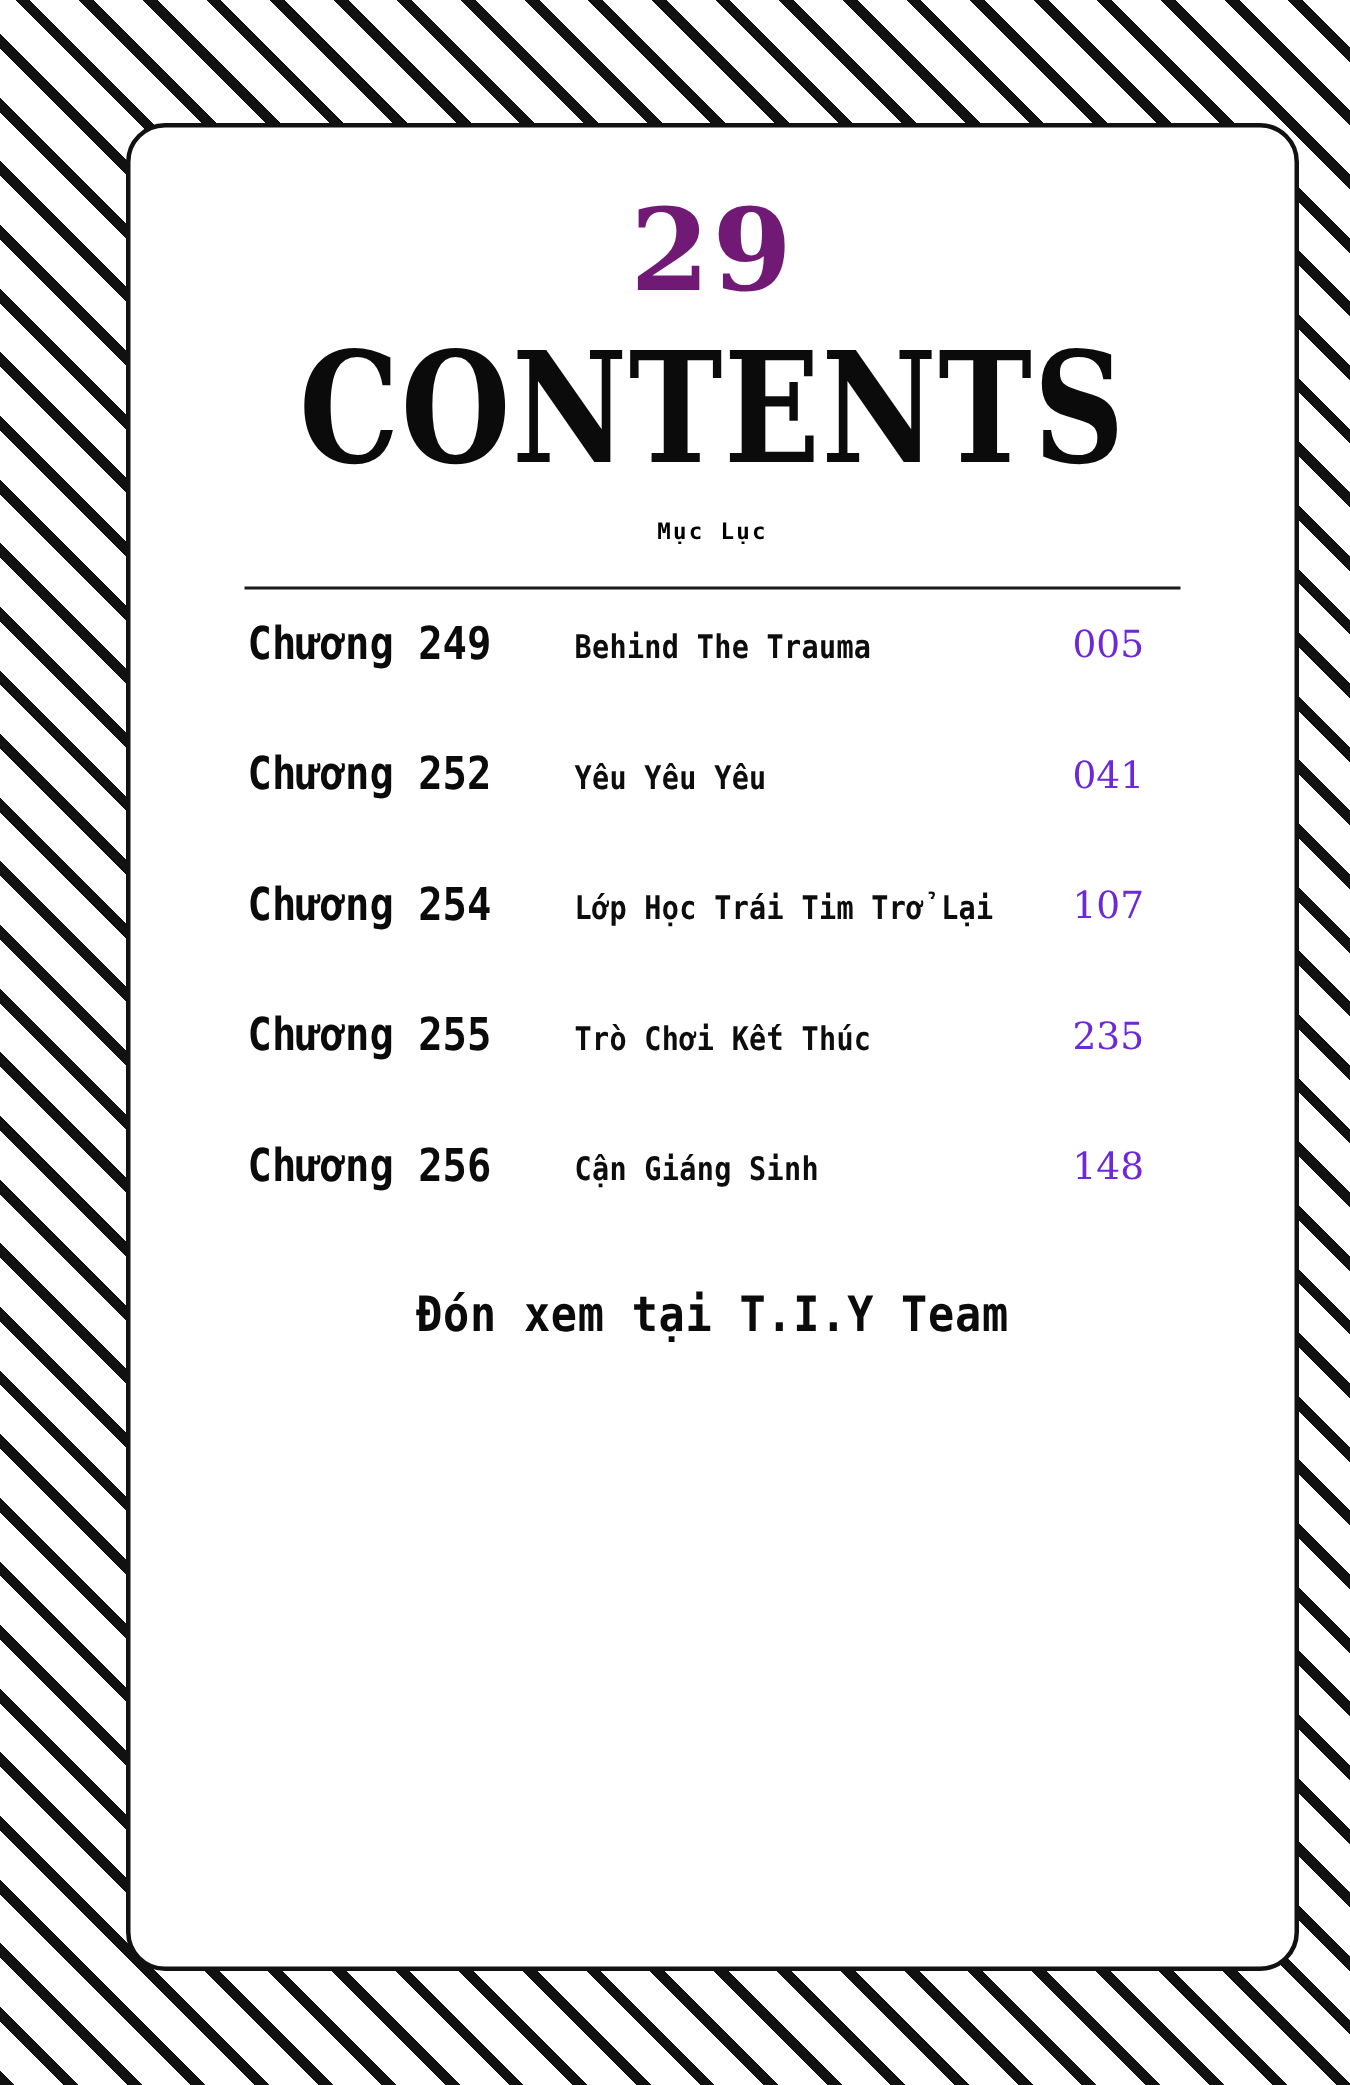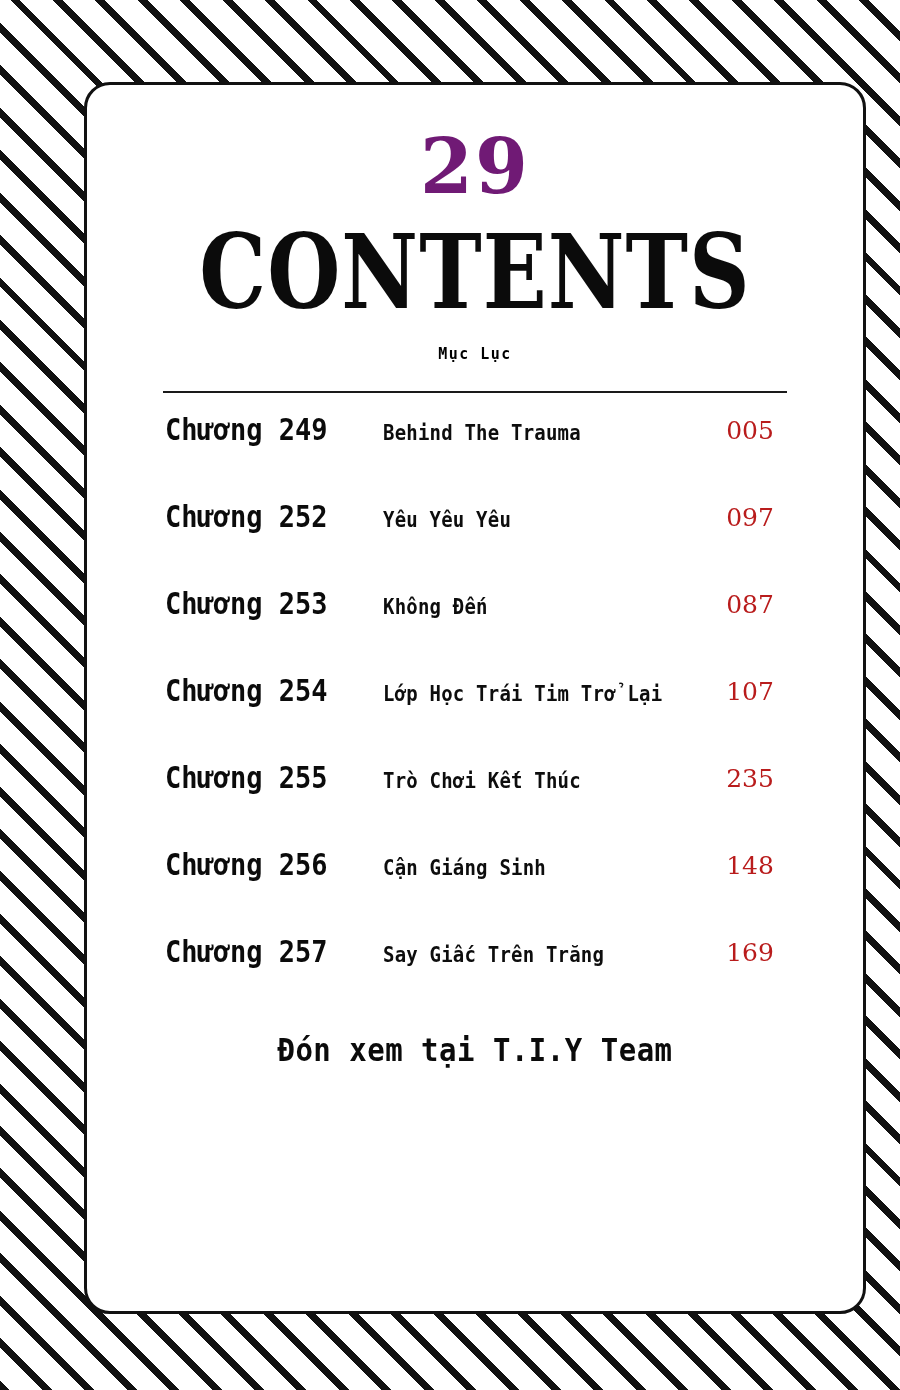--- a/index.html
+++ b/index.html
@@ -119,24 +119,24 @@
     font-size: 19px;
     letter-spacing: 0.2px;
     color: #0d0d0d;
     transform: scaleY(1.14);
     transform-origin: left center;
     white-space: nowrap;
   }
 
   .toc-page {
     flex: 0 0 70px;
-    text-align: center;
+    text-align: left;
     font-family: "DejaVu Serif", serif;
     font-size: 25px;
-    color: #b91c1c;
+    color: #6d28d9;
     white-space: nowrap;
   }
 
   .footer-note {
     text-align: center;
     font-family: "DejaVu Sans Mono", monospace;
     font-weight: bold;
     font-size: 29px;
     color: #0b0b0b;
     transform: scaleY(1.12);
@@ -165,52 +165,42 @@
           <div class="toc-chapter">Chương 249</div>
           <div class="toc-name">Behind The Trauma</div>
           <div class="toc-page">005</div>
         </div>
 
 
 
         <div class="toc-row">
           <div class="toc-chapter">Chương 252</div>
           <div class="toc-name">Yêu Yêu Yêu</div>
-          <div class="toc-page">097</div>
-        </div>
-
-        <div class="toc-row">
-          <div class="toc-chapter">Chương 253</div>
-          <div class="toc-name">Không Đến</div>
-          <div class="toc-page">087</div>
-        </div>
+          <div class="toc-page">041</div>
+        </div>
+
 
         <div class="toc-row">
           <div class="toc-chapter">Chương 254</div>
           <div class="toc-name">Lớp Học Trái Tim Trở Lại</div>
           <div class="toc-page">107</div>
         </div>
 
         <div class="toc-row">
           <div class="toc-chapter">Chương 255</div>
           <div class="toc-name">Trò Chơi Kết Thúc</div>
           <div class="toc-page">235</div>
         </div>
 
         <div class="toc-row">
           <div class="toc-chapter">Chương 256</div>
           <div class="toc-name">Cận Giáng Sinh</div>
           <div class="toc-page">148</div>
         </div>
 
-        <div class="toc-row">
-          <div class="toc-chapter">Chương 257</div>
-          <div class="toc-name">Say Giấc Trên Trăng</div>
-          <div class="toc-page">169</div>
-        </div>
 
       </div>
 
       <div class="footer-note">Đón xem tại T.I.Y Team</div>
 
     </div>
   </div>
 </div>
 
 </body></html>

